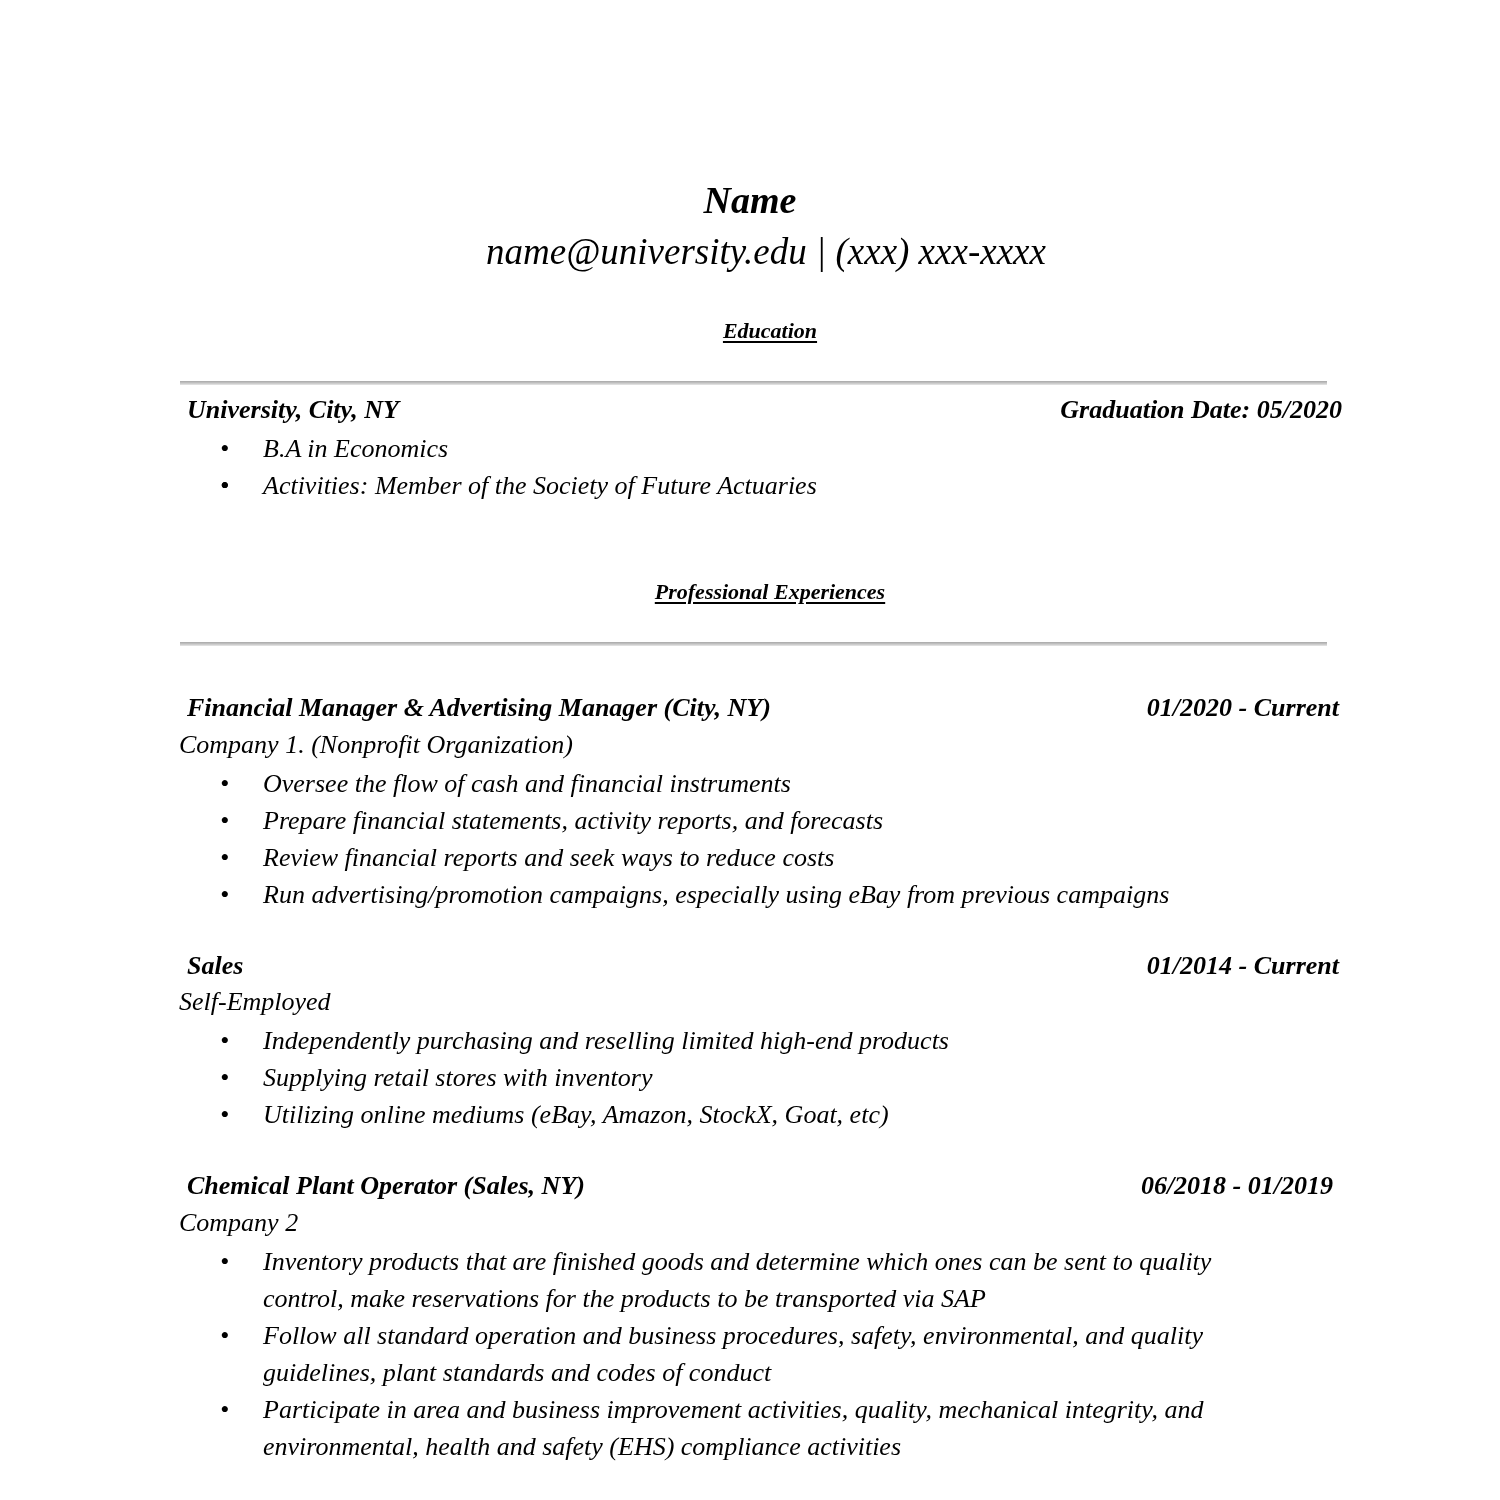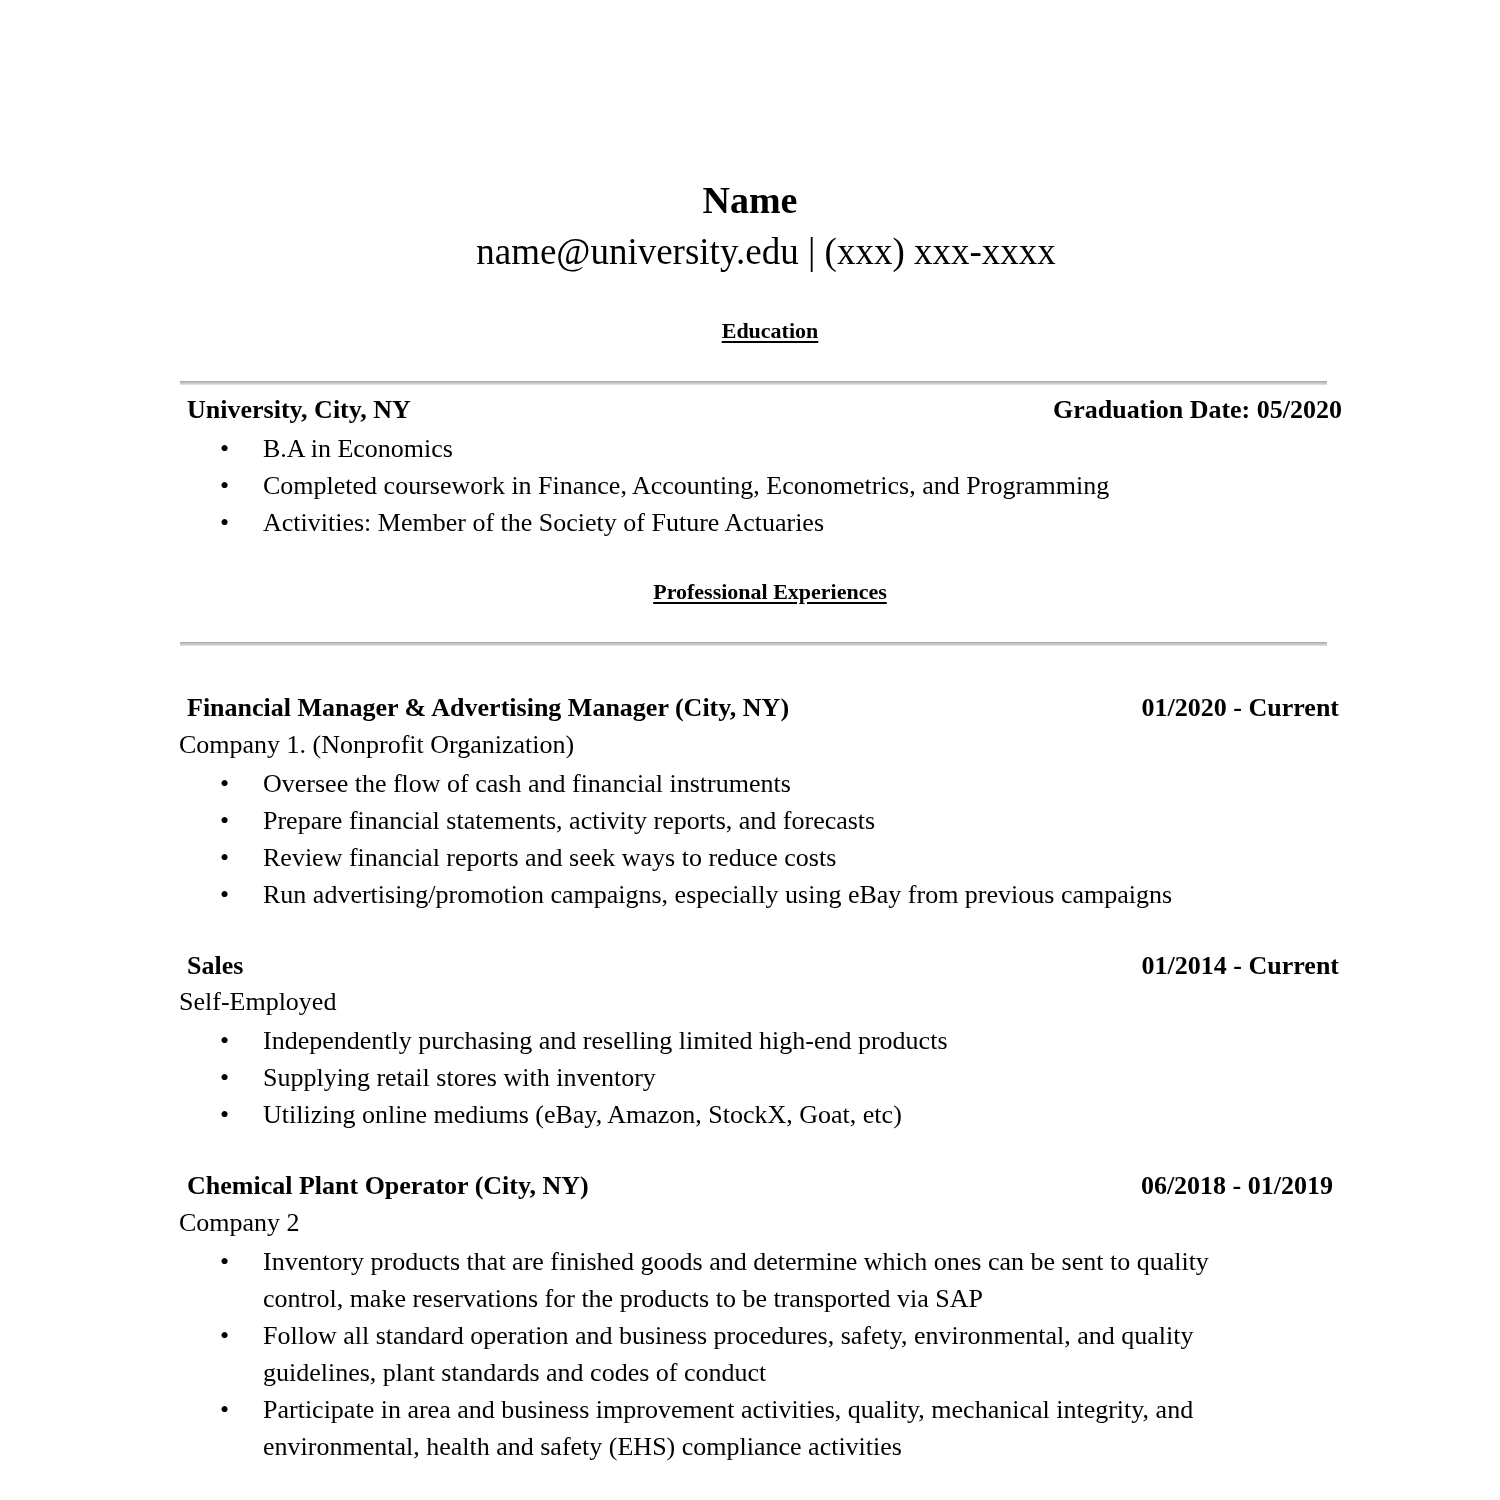--- a/index.html
+++ b/index.html
@@ -13,20 +13,21 @@
       position: relative;
       overflow: hidden;
       font-family: "Liberation Serif", "DejaVu Serif", serif;
       color: #000;
     }
     .page {
       position: absolute;
       left: 0; top: 0;
       width: 1367px;
       height: 1500px;
+      font-style: italic;
     }
     .abs { position: absolute; white-space: nowrap; text-align: center; }
     .name {
       left: 0; width: 1500px; text-align: center;
       top: 178px;
       font-size: 38px; font-weight: bold;
     }
     .contact {
       left: 0; width: 1500px; text-align: center;
       top: 230px;
@@ -82,21 +83,21 @@
   <div class="abs section-title" style="top:318px;">Education</div>
   <div class="divider" style="top:381px;"></div>
 
   <div class="row" style="top:395px;">
     <span>University, City, NY</span>
     <span>Graduation Date: 05/2020</span>
   </div>
 
   <ul class="bullets" style="top:430px;">
     <li><span class="dot">•</span><span>B.A in Economics</span></li>
-    <li><span class="dot">•</span><span>Completed coursework in Finance, Accounting, Econometrics, and Programming</span></li>
+    <li><span class="dot">•</span></li>
     <li><span class="dot">•</span><span>Activities: Member of the Society of Future Actuaries</span></li>
   </ul>
 
   <div class="abs section-title" style="top:579px;">Professional Experiences</div>
   <div class="divider" style="top:642px;"></div>
 
   <div class="row exp" style="top:693px;">
     <span>Financial Manager &amp; Advertising Manager (City, NY)</span>
     <span>01/2020 - Current</span>
   </div>
@@ -113,21 +114,21 @@
     <span>01/2014 - Current</span>
   </div>
   <div class="abs org" style="top:987px;">Self-Employed</div>
   <ul class="bullets" style="top:1022px;">
     <li><span class="dot">•</span><span>Independently purchasing and reselling limited high-end products</span></li>
     <li><span class="dot">•</span><span>Supplying retail stores with inventory</span></li>
     <li><span class="dot">•</span><span>Utilizing online mediums (eBay, Amazon, StockX, Goat, etc)</span></li>
   </ul>
 
   <div class="row exp" style="top:1171px; width:1146px;">
-    <span>Chemical Plant Operator (City, NY)</span>
+    <span>Chemical Plant Operator (Sales, NY)</span>
     <span>06/2018 - 01/2019</span>
   </div>
   <div class="abs org" style="top:1208px;">Company 2</div>
   <ul class="bullets wrap" style="top:1243px; width:1030px;">
     <li><span class="dot">•</span><span>Inventory products that are finished goods and determine which ones can be sent to quality control, make reservations for the products to be transported via SAP</span></li>
     <li><span class="dot">•</span><span>Follow all standard operation and business procedures, safety, environmental, and quality guidelines, plant standards and codes of conduct</span></li>
     <li><span class="dot">•</span><span>Participate in area and business improvement activities, quality, mechanical integrity, and environmental, health and safety (EHS) compliance activities</span></li>
   </ul>
 
 </div>

